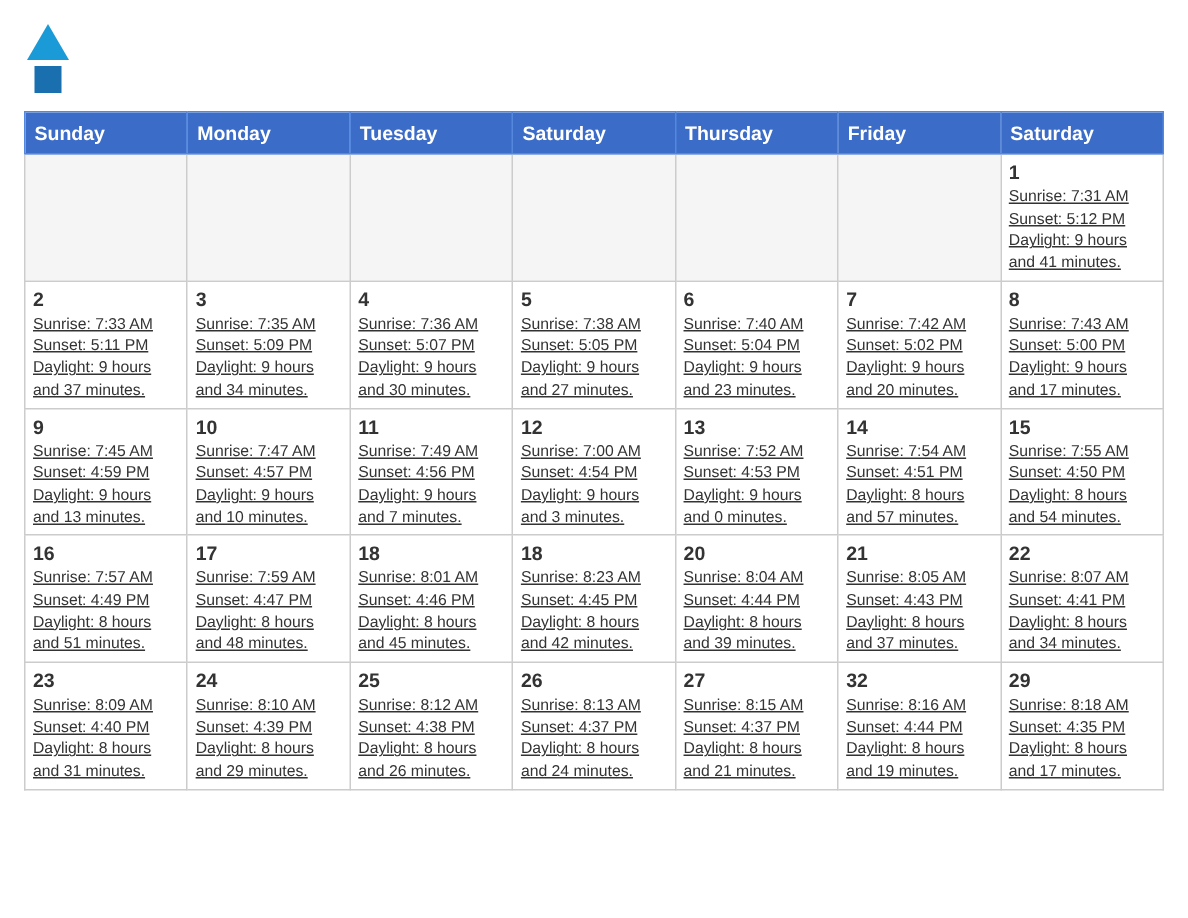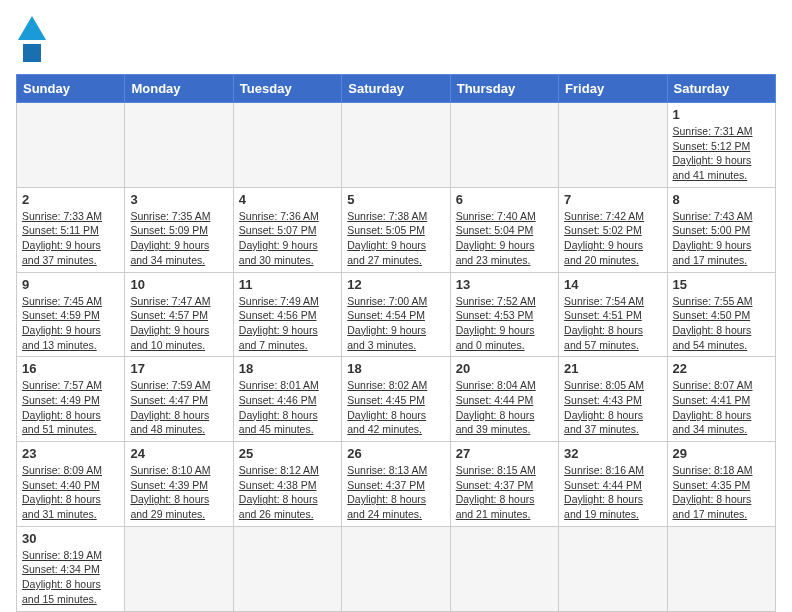--- a/index.html
+++ b/index.html
@@ -248,21 +248,21 @@
 Daylight: 8 hours and 48 minutes.</div>
         </td>
         <td>
           <span class="day-number">18</span>
           <div class="day-info">Sunrise: 8:01 AM
 Sunset: 4:46 PM
 Daylight: 8 hours and 45 minutes.</div>
         </td>
         <td>
           <span class="day-number">18</span>
-          <div class="day-info">Sunrise: 8:02 AM
+          <div class="day-info">Sunrise: 8:23 AM
 Sunset: 4:45 PM
 Daylight: 8 hours and 42 minutes.</div>
         </td>
         <td>
           <span class="day-number">20</span>
           <div class="day-info">Sunrise: 8:04 AM
 Sunset: 4:44 PM
 Daylight: 8 hours and 39 minutes.</div>
         </td>
         <td>
@@ -315,28 +315,14 @@
 Sunset: 4:44 PM
 Daylight: 8 hours and 19 minutes.</div>
         </td>
         <td>
           <span class="day-number">29</span>
           <div class="day-info">Sunrise: 8:18 AM
 Sunset: 4:35 PM
 Daylight: 8 hours and 17 minutes.</div>
         </td>
       </tr>
-      <tr class="last-row">
-        <td>
-          <span class="day-number">30</span>
-          <div class="day-info">Sunrise: 8:19 AM
-Sunset: 4:34 PM
-Daylight: 8 hours and 15 minutes.</div>
-        </td>
-        <td class="empty"></td>
-        <td class="empty"></td>
-        <td class="empty"></td>
-        <td class="empty"></td>
-        <td class="empty"></td>
-        <td class="empty"></td>
-      </tr>
     </tbody>
 </table>
 
 </body></html>

